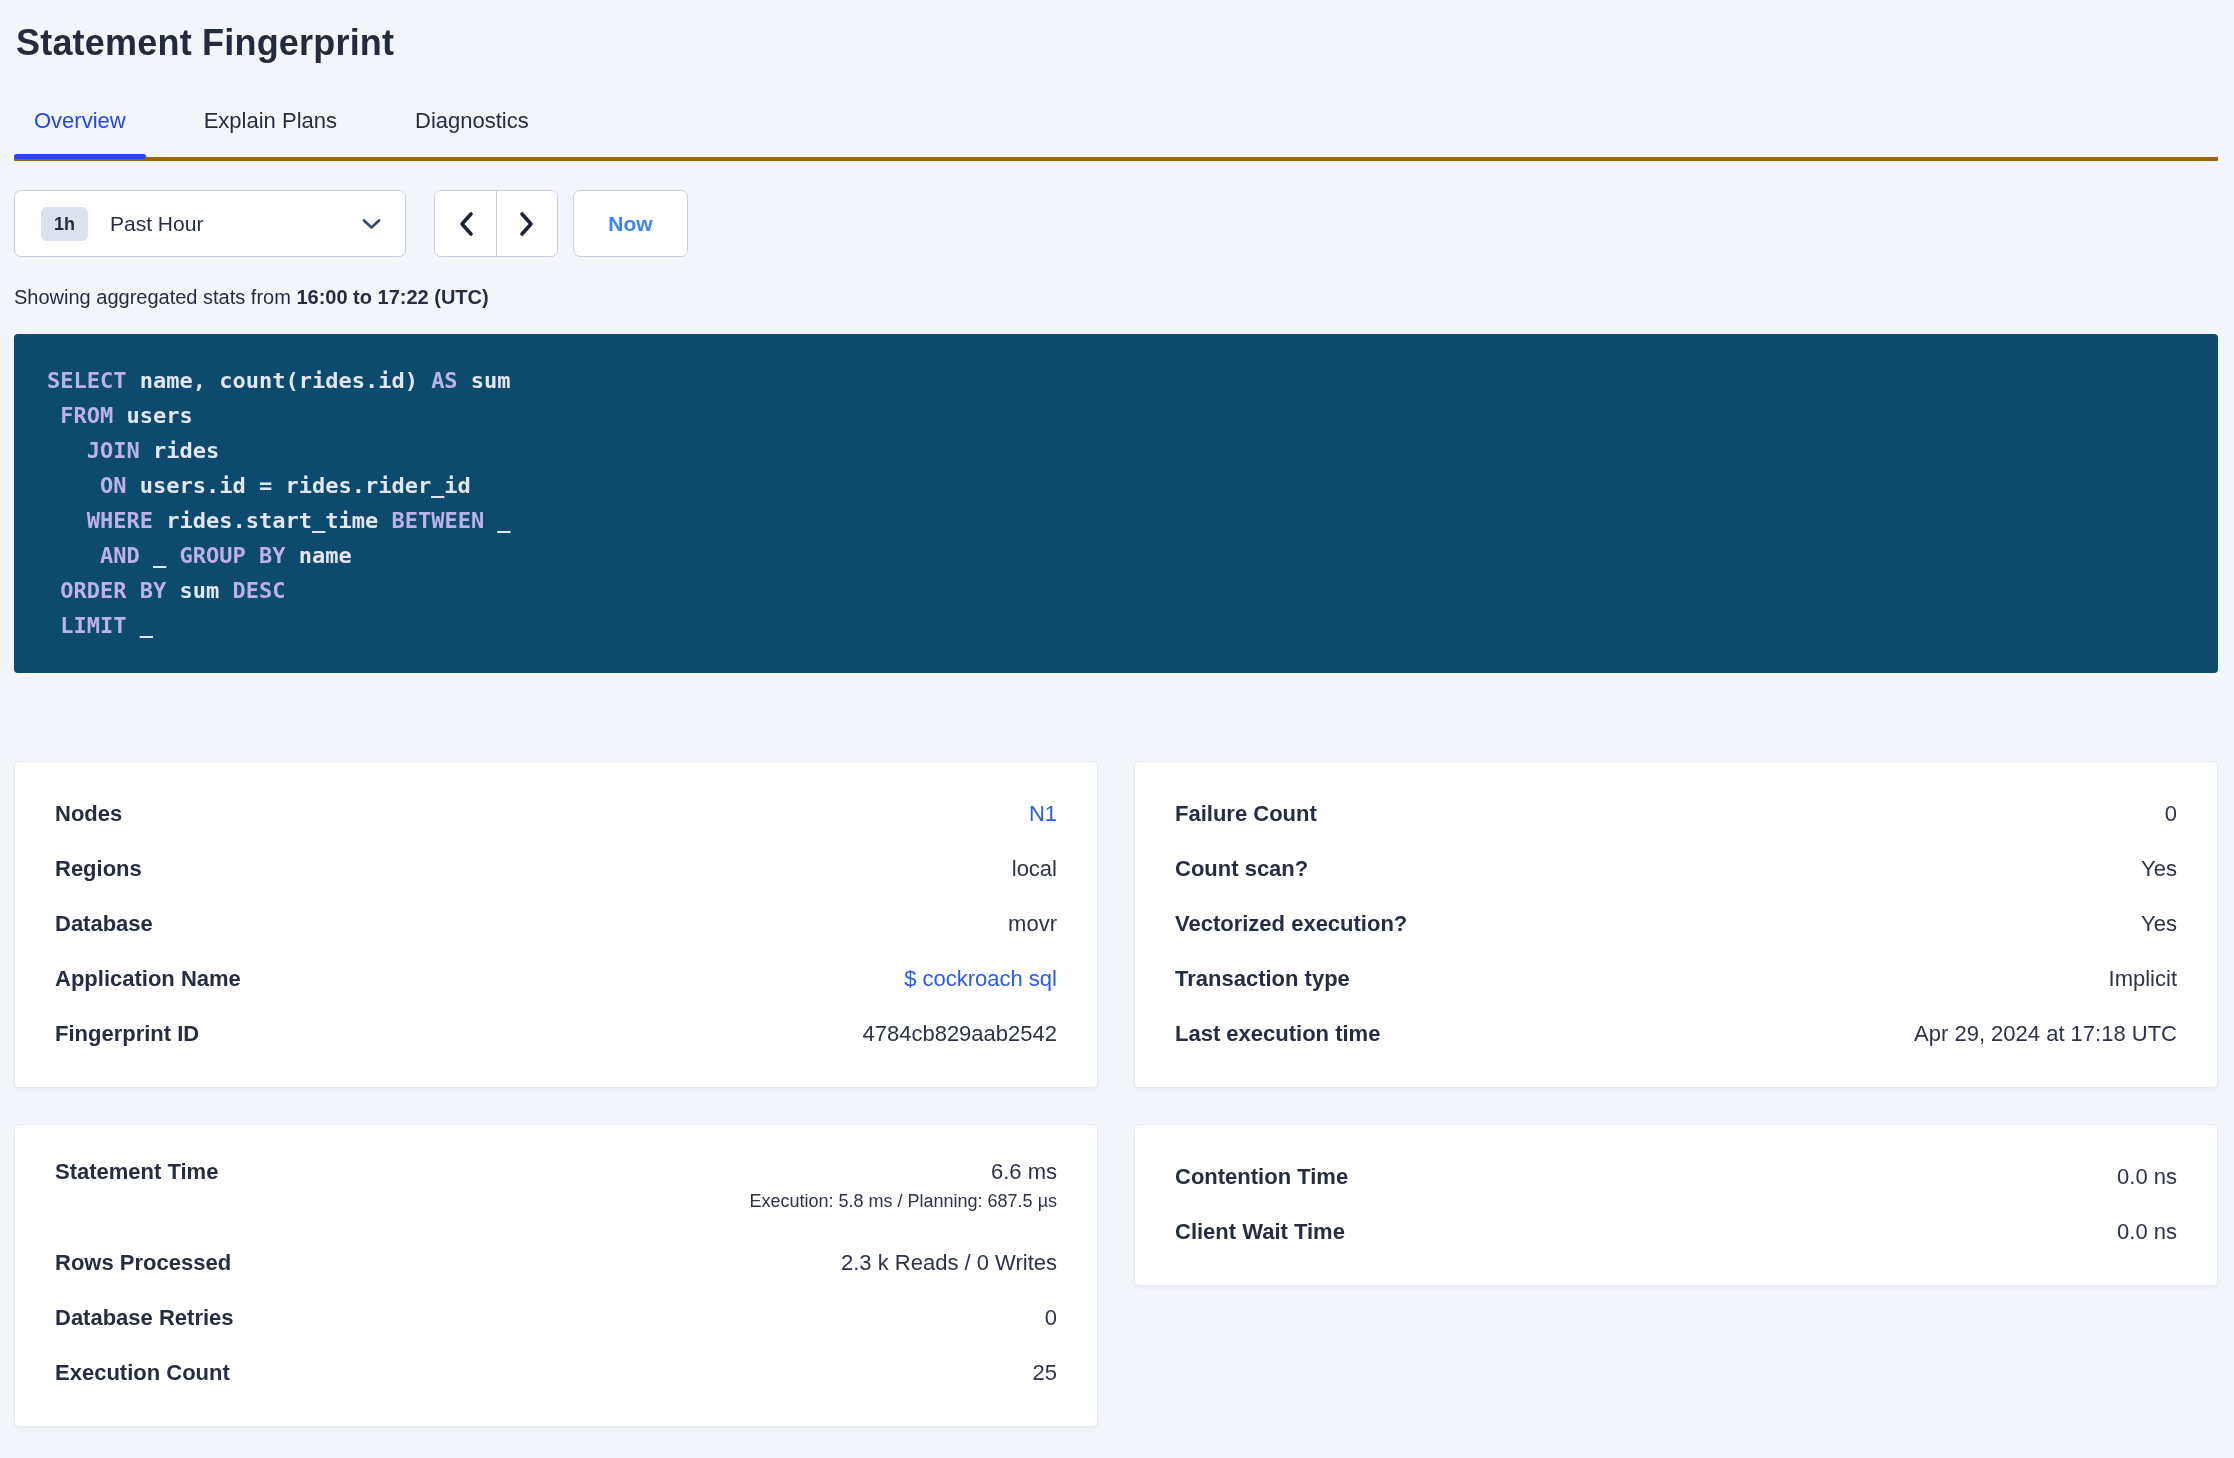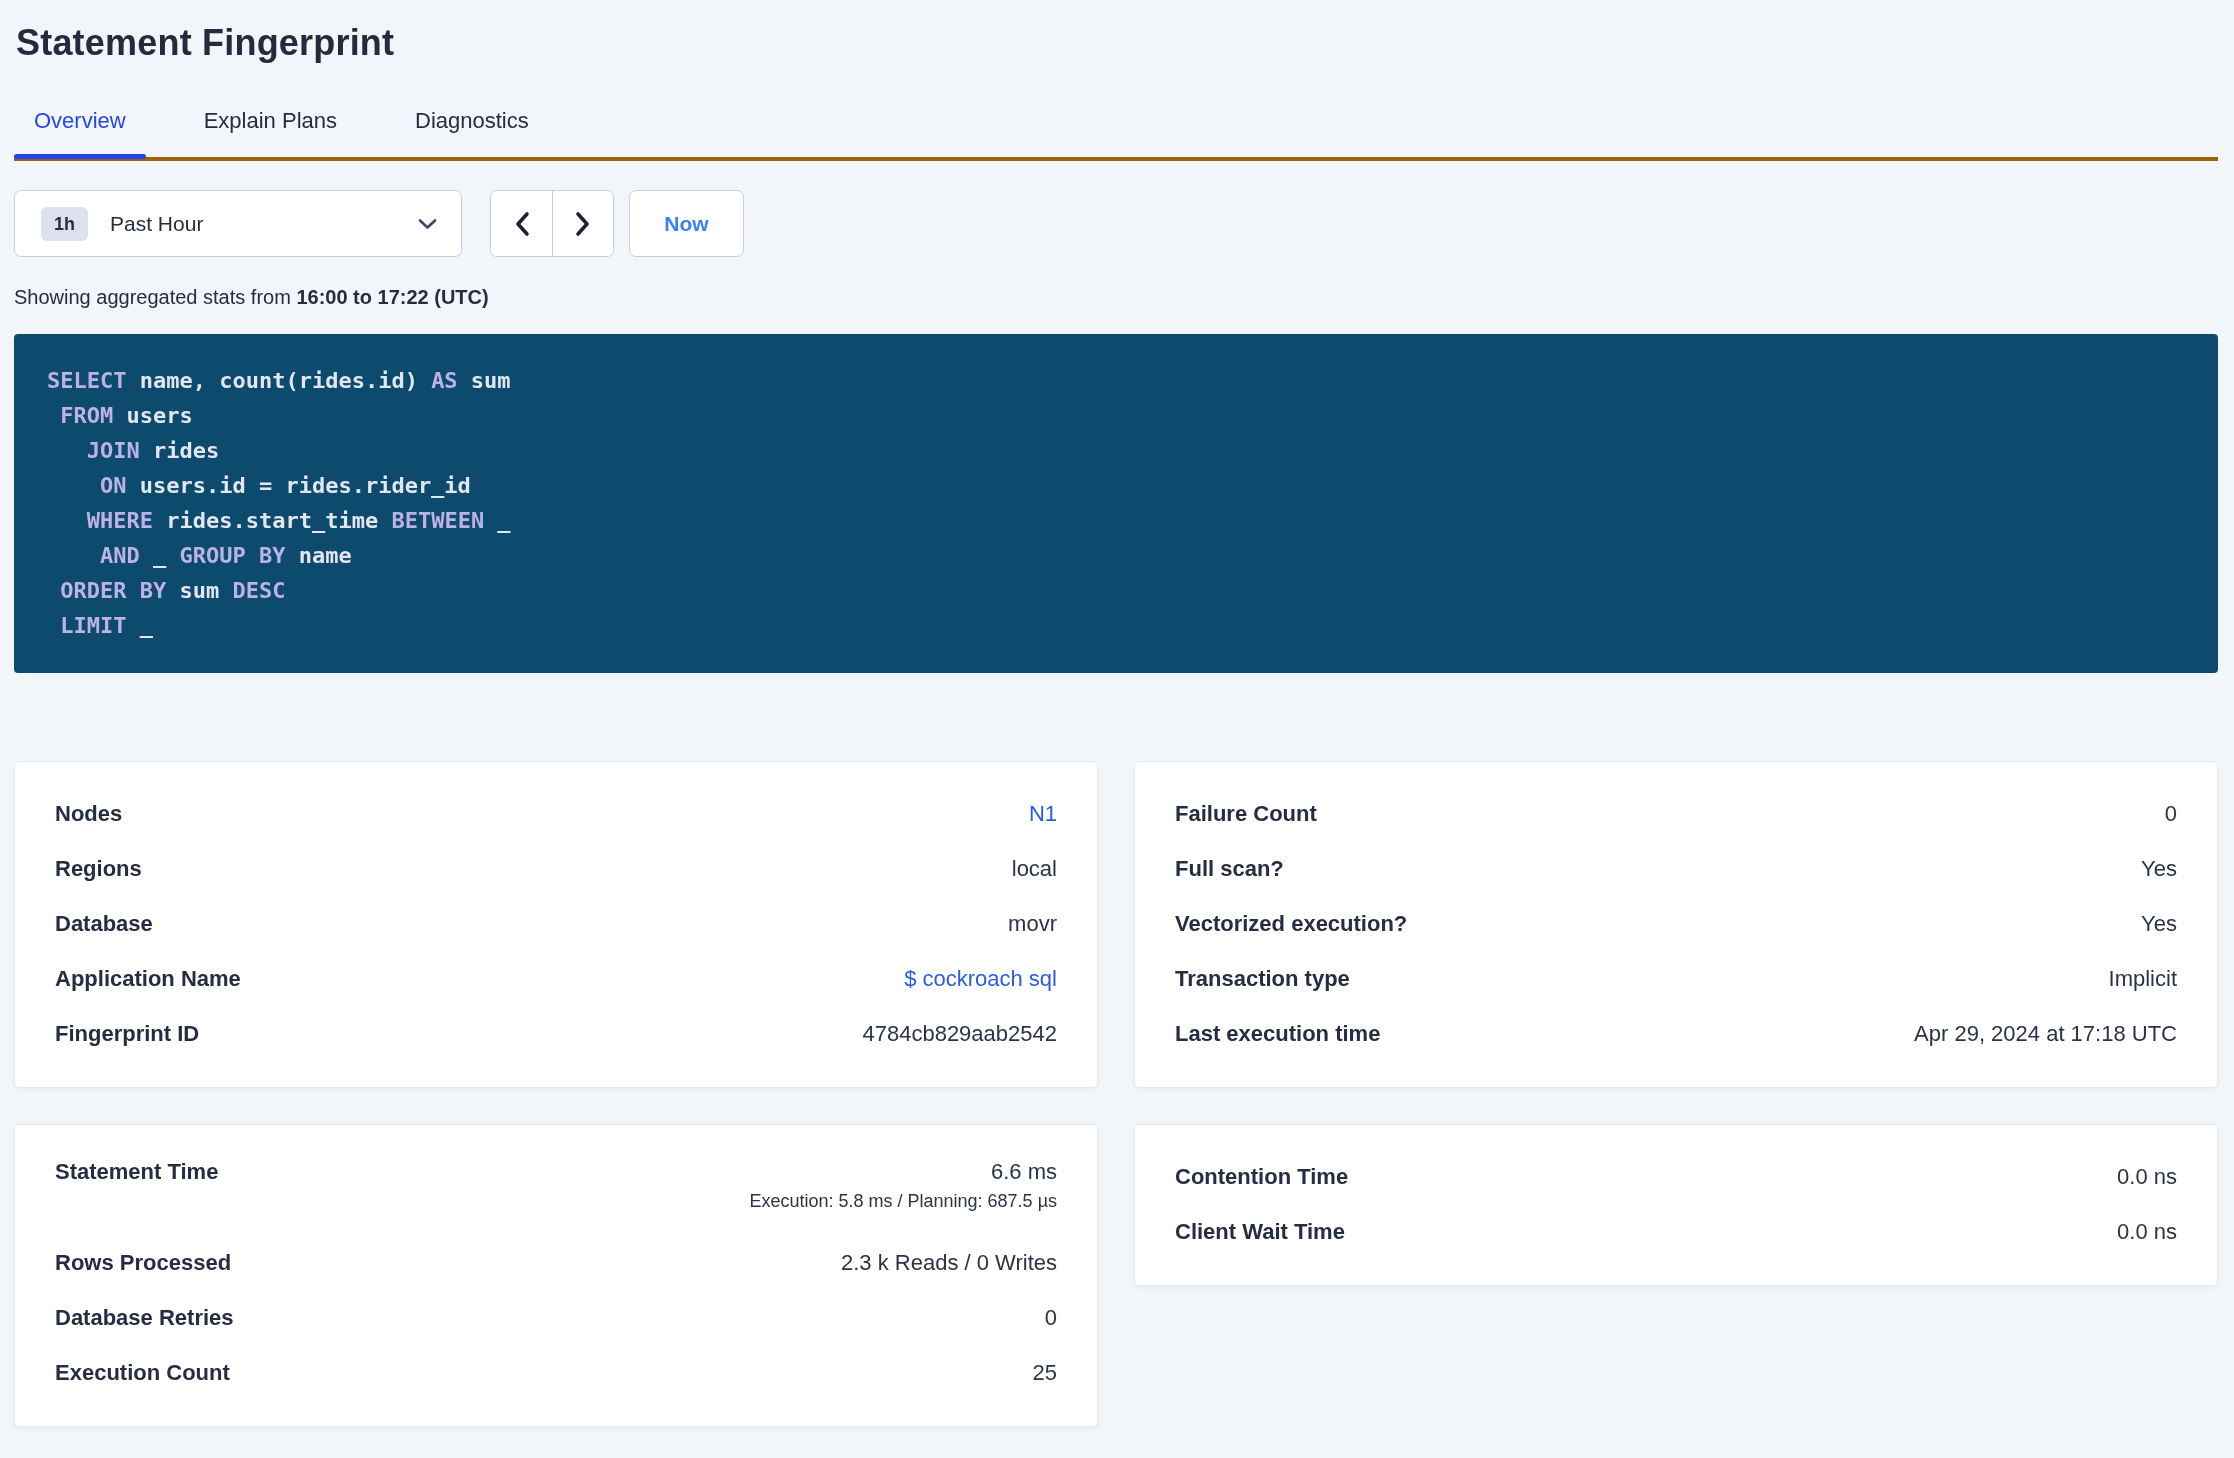--- a/index.html
+++ b/index.html
@@ -29,21 +29,21 @@
   }
   .tab.active { color: #2546EC; }
   .tab.active::after {
     content: ""; position: absolute; left: 0; right: 0; bottom: -2px;
     height: 5px; border-radius: 3px; background: #2546EC;
   }
 
   
   .controls { display: flex; align-items: stretch; height: 67px; margin-top: 29px; }
   .range-select {
-    width: 448px; background: #fff; border: 1px solid #C8CEE0;
+    width: 392px; background: #fff; border: 1px solid #C8CEE0;
     border-radius: 7px; display: flex; align-items: center;
     padding: 0 24px 0 26px; cursor: pointer;
   }
   .range-badge {
     background: #DDE1ED; color: #252D43; border-radius: 6px;
     font-size: 18px; font-weight: 700; padding: 8px 13px; line-height: 1;
   }
   .range-label { font-size: 21px; margin-left: 22px; flex: 1; }
   .nav-group {
     display: flex; margin-left: 28px; background: #fff;
@@ -181,21 +181,21 @@
         </div>
       </div>
     <div class="card">
         <div class="kv-row">
           <div class="kv-label">Failure Count</div>
           <div class="kv-value">
             <div class="main-value">0</div>
           </div>
         </div>
         <div class="kv-row">
-          <div class="kv-label">Full scan?</div>
+          <div class="kv-label">Count scan?</div>
           <div class="kv-value">
             <div class="main-value">Yes</div>
           </div>
         </div>
         <div class="kv-row">
           <div class="kv-label">Vectorized execution?</div>
           <div class="kv-value">
             <div class="main-value">Yes</div>
           </div>
         </div>

